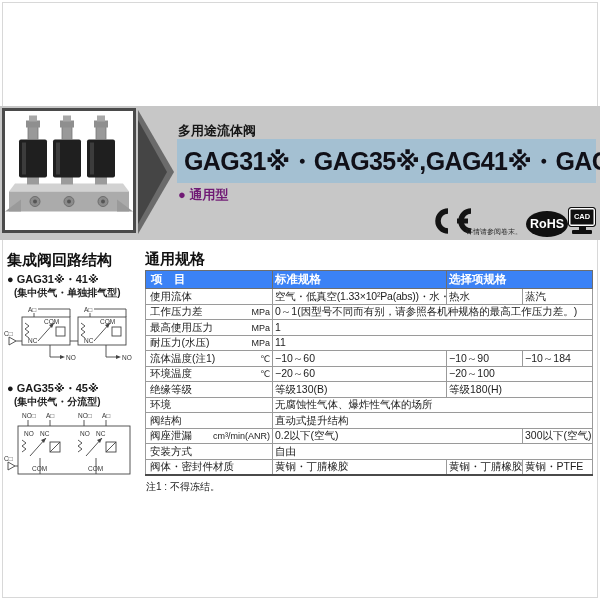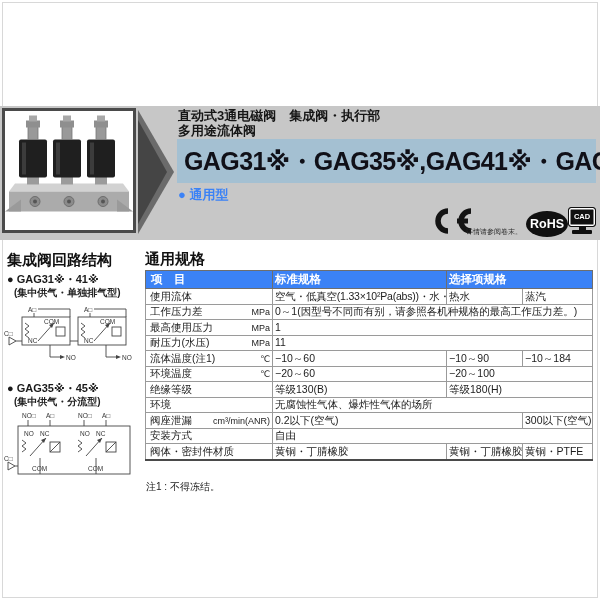--- a/index.html
+++ b/index.html
@@ -15,21 +15,21 @@
   .chevron{position:absolute;left:138px;top:110px;}
 
   .hdr-line{position:absolute;left:178px;font-size:13px;font-weight:bold;color:#161616;white-space:nowrap;}
   .hdr-line.l1{top:107px;}
   .hdr-line.l2{top:122px;}
 
   .banner{position:absolute;left:177px;top:139px;width:419px;height:44px;background:#a4c0d2;
           display:flex;align-items:center;padding-left:7px;box-sizing:border-box;white-space:nowrap;}
   .banner .big{font-size:25px;font-weight:bold;letter-spacing:-0.6px;color:#101018;}
 
-  .bullet{position:absolute;left:178px;font-size:13px;font-weight:bold;color:#3b82f6;white-space:nowrap;text-align:center;}
+  .bullet{position:absolute;left:178px;font-size:13px;font-weight:bold;color:#701a75;white-space:nowrap;text-align:center;}
   .bullet.b1{top:186px;}
   .bullet.b2{top:203px;}
 
   .ce{position:absolute;left:428px;top:205px;}
   .ce-note{position:absolute;left:466px;top:227px;font-size:7px;color:#2a2a2a;white-space:nowrap;}
   .rohs{position:absolute;left:526px;top:211px;width:42px;height:26px;background:#101010;color:#fff;
         border-radius:50%;text-align:center;line-height:26px;font-weight:bold;font-size:12.5px;}
   .cad{position:absolute;left:568px;top:207px;width:28px;}
   .cad-screen{width:26px;height:18px;background:#101010;color:#fff;font-size:7.5px;font-weight:bold;
               text-align:center;line-height:18px;border-radius:3px;box-shadow:inset 0 0 0 1.5px #fff;
@@ -104,21 +104,20 @@
         <rect x="92" y="4" width="8" height="6" fill="#a8a8a8"></rect>
       </g>
     </svg>
   </div>
 
   <svg class="chevron" width="36" height="124" viewBox="0 0 36 124">
     <polygon points="0,0 36,62 0,124" fill="#6b6b6b"></polygon>
     <polygon points="0,10 29,62 0,114" fill="#454545"></polygon>
   </svg>
 
-  <div class="hdr-line l1">直动式3通电磁阀　集成阀・执行部</div>
   <div class="hdr-line l2">多用途流体阀</div>
 
   <div class="banner">
     <span class="big">GAG31※・GAG35※,GAG41※・GAG45※</span>
 
   </div>
 
   <div class="bullet b1">● 通用型</div>
 
   <svg class="ce" width="46" height="32" viewBox="0 0 46 32">
@@ -307,20 +306,29 @@
               <div class="if">
                 <span>环境</span>
                 <span class="unit"></span>
               </div>
             </td>
         <td colspan="3">无腐蚀性气体、爆炸性气体的场所</td>
       </tr>
       <tr>
         <td class="item">
               <div class="if">
+                <span>阀结构</span>
+                <span class="unit"></span>
+              </div>
+            </td>
+        <td colspan="3">直动式提升结构</td>
+      </tr>
+      <tr>
+        <td class="item">
+              <div class="if">
                 <span>阀座泄漏</span>
                 <span class="unit">cm³/min(ANR)</span>
               </div>
             </td>
         <td colspan="2">0.2以下(空气)</td>
         <td>300以下(空气)</td>
       </tr>
       <tr>
         <td class="item">
               <div class="if">

